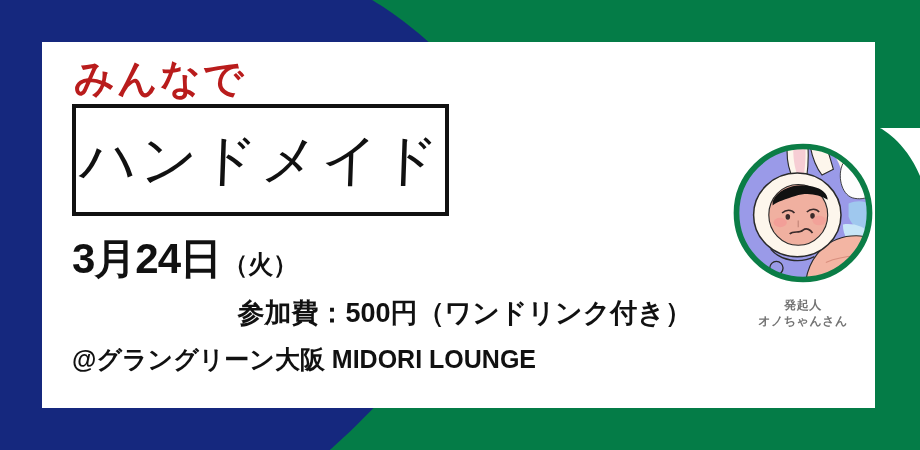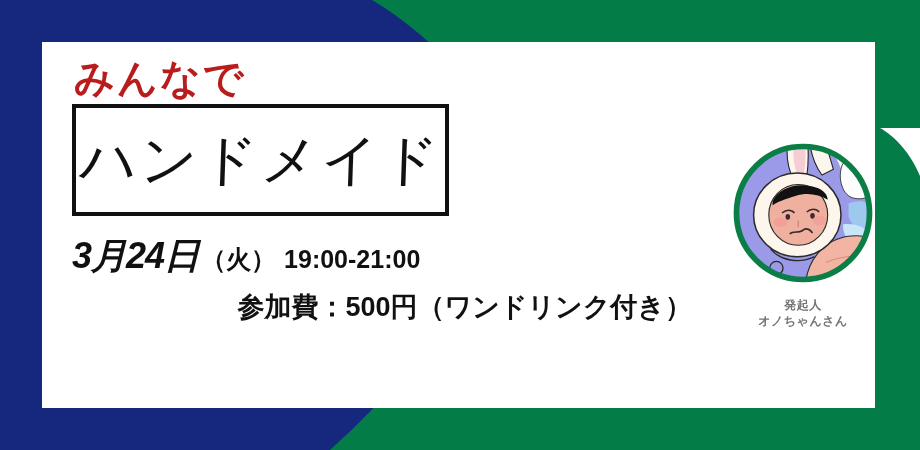--- a/index.html
+++ b/index.html
@@ -91,25 +91,24 @@
   }
 
   .date-row {
     margin-top: 22px;
     display: flex;
     align-items: baseline;
     white-space: nowrap;
     color: #111111;
   }
   .date-big {
-    font-size: 36px;
+    font-size: 42px;
     font-weight: 800;
     letter-spacing: -1px;
     line-height: 1;
-    font-style: italic;
   }
   .date-dow {
     font-size: 25px;
     font-weight: 600;
     line-height: 1;
     margin-left: 2px;
   }
   .date-time {
     font-size: 25px;
     font-weight: 700;
@@ -180,25 +179,25 @@
 
       <div class="mid-row">
         <div class="boxed">
           <span class="boxed-text">ハンドメイド</span>
         </div>
       </div>
 
       <div class="date-row">
         <span class="date-big">3月24日</span>
         <span class="date-dow">（火）</span>
-        <span class="date-time">19:00-21:00</span>
       </div>
 
       <div class="fee-row">参加費：500円（ワンドリンク付き）</div>
 
+      <div class="venue-row">@グラングリーン大阪 MIDORI LOUNGE</div>
     </div>
 
     <div class="avatar-block">
       <svg class="avatar-ring" viewBox="0 0 160 160" aria-hidden="true">
         <defs>
           <clipPath id="avClip">
               <circle cx="80" cy="80" r="70"></circle>
             </clipPath>
         </defs>
         <g clip-path="url(#avClip)">

